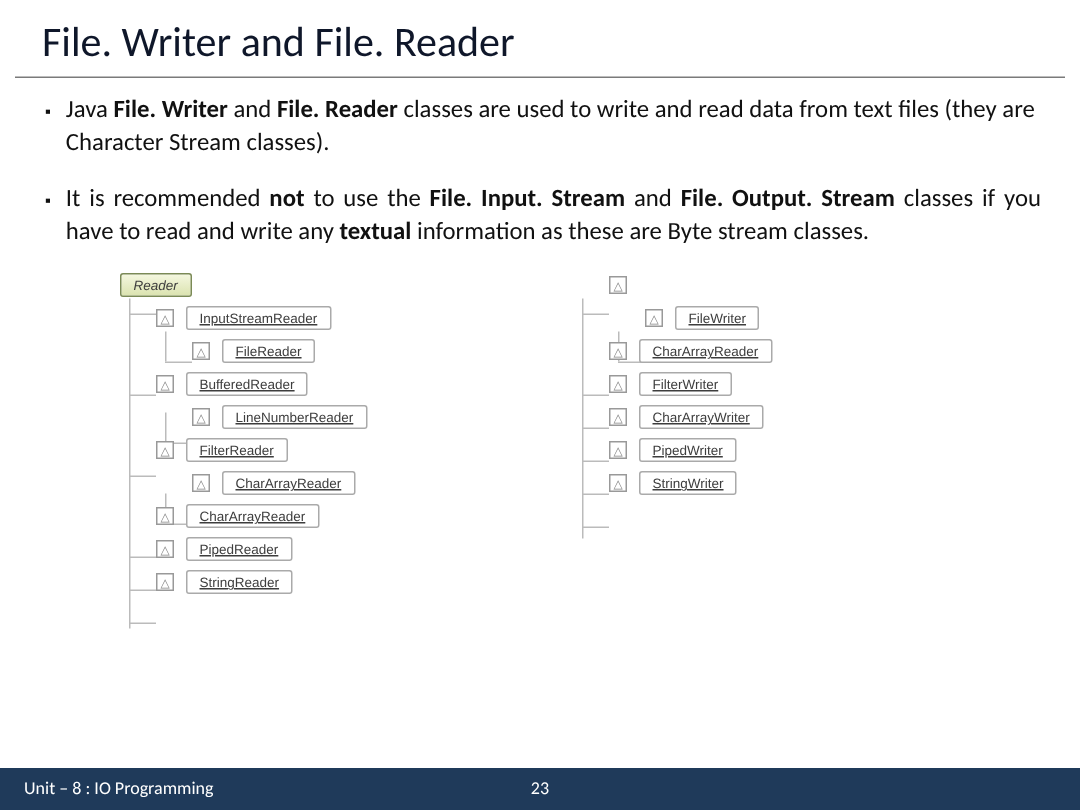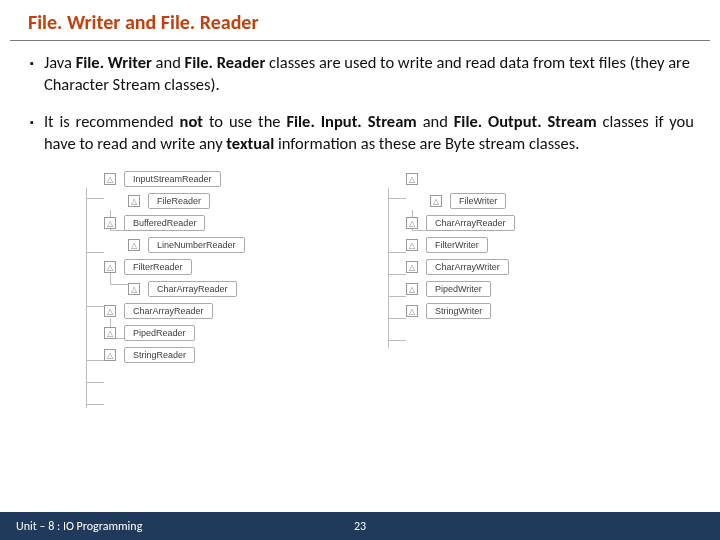--- a/index.html
+++ b/index.html
@@ -4,26 +4,26 @@
 <style>
   * { margin: 0; padding: 0; box-sizing: border-box; }
   body {
     width: 720px; height: 540px;
     background: #fff;
     font-family: Calibri, Arial, sans-serif;
     position: relative;
     overflow: hidden;
   }
   .title {
-    font-size: 20px;
-    color: #c2410c;
+    font-size: 28px;
+    color: #0f172a;
     padding: 10px 18px 6px 18px;
     border-bottom: 1px solid #7a7a7a;
     margin: 0 10px 10px 10px;
-    font-weight: 700;
+    font-weight: 400;
   }
   .content { padding: 0 26px 0 30px; }
   .bullet {
     display: flex;
     margin-bottom: 14px;
     font-size: 16.5px;
     line-height: 1.35;
     color: #111;
   }
   .bullet .mark { margin-right: 10px; font-size: 11px; padding-top: 6px; }
@@ -40,21 +40,21 @@
   .tree { position: relative; font-family: Verdana, Arial, sans-serif; font-size: 9px; color: #555; }
   .cls {
     display: inline-block;
     border: 1px solid #7b8a56;
     border-radius: 2px;
     background: linear-gradient(#f4f7df,#dbe3b0);
     padding: 2px 8px;
     font-style: italic;
     color: #3d3d3d;
   }
-  .cls.plain { background: #fff; border: 1px solid #aaa; font-style: normal; }
+  .cls.plain { background: #fff; border: 1px solid #aaa; font-style: normal; text-decoration: underline; }
   .node { display: flex; align-items: center; position: relative; height: 22px; }
   .root { margin-left: 0; }
   .sub { margin-left: 24px; }
   .sub2 { margin-left: 48px; }
   .arrowbox {
     width: 12px; height: 12px;
     border: 1px solid #999;
     margin-right: 8px;
     display: flex; align-items: center; justify-content: center;
     background: #fff;
@@ -101,20 +101,23 @@
     <span class="mark">▪</span>
     <p>
       <span>It is recommended </span><span class="b">not</span><span> to use the </span><span class="b">File. Input. Stream</span><span> and </span><span class="b">File. Output. Stream</span><span> classes if you have to read and write any </span><span class="b">textual</span><span> information as these are Byte stream classes.</span>
     </p>
   </div>
 
   <div class="diagram-wrap">
 
     <div class="tree" style="width:260px;">
       <div class="conn" style="left:6px; top:20px; height:220px;"></div>
+      <div class="node root">
+          <span class="cls">Reader</span>
+        </div>
 
       <div class="hconn" style="left:6px; top:30px; width:18px;"></div>
       <div class="node sub">
           <span class="arrowbox">△</span>
           <span class="cls plain">InputStreamReader</span>
         </div>
       <div class="conn" style="left:30px; top:42px; height:20px;"></div>
       <div class="hconn" style="left:30px; top:62px; width:18px;"></div>
       <div class="node sub2">
           <span class="arrowbox">△</span>

